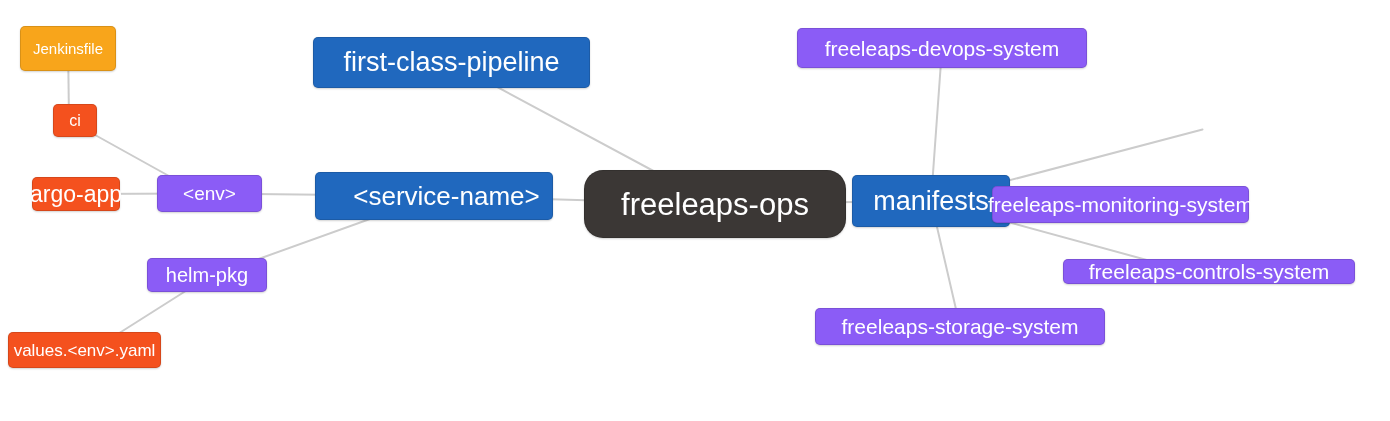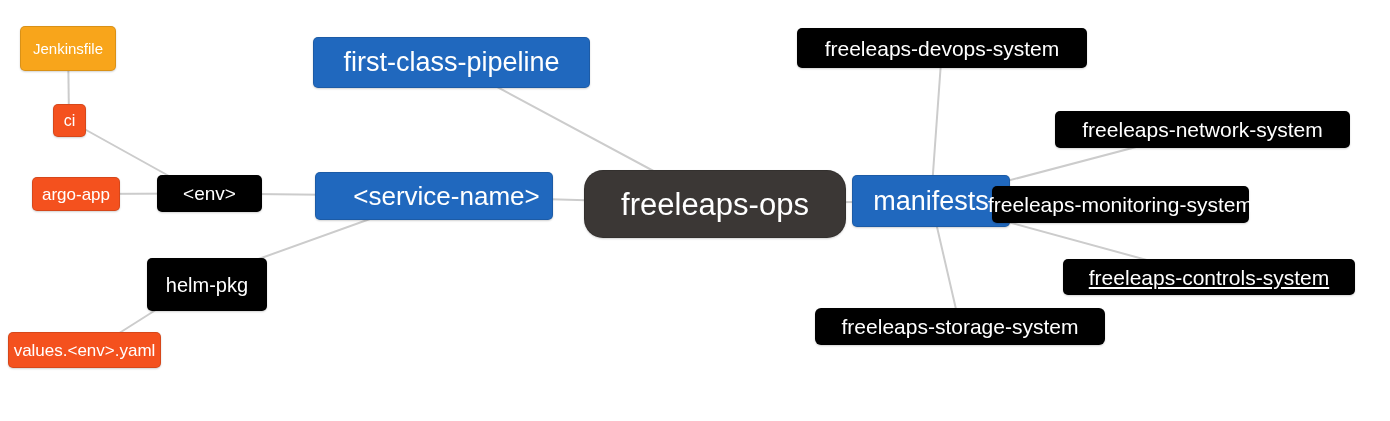--- a/index.html
+++ b/index.html
@@ -39,21 +39,21 @@
     border-radius: 5px;
     border: 1px solid rgba(0,0,0,0.12);
     box-shadow: 0 1px 2px rgba(0,0,0,0.18);
     white-space: nowrap;
     cursor: pointer;
     line-height: 1;
     user-select: none;
   }
   .node span { pointer-events: none; }
   .c-blue   { background: #2068be; }
-  .c-green  { background: #000000; }
+  .c-green  { background: #8b5cf6; }
   .c-red    { background: #f4511e; }
   .c-orange { background: #f8a51b; }
   .c-dark   { background: #3b3735; border-radius: 19px; }
 </style>
 </head>
 <body>
 
 <div class="canvas">
   <svg class="edges-layer" viewBox="0 0 1390 421" xmlns="http://www.w3.org/2000/svg">
       <line x1="68" y1="41.5" x2="69" y2="120.5"></line>
@@ -67,55 +67,52 @@
       <line x1="715" y1="204" x2="931" y2="201"></line>
       <line x1="931" y1="201" x2="942" y2="48"></line>
       <line x1="931" y1="201" x2="1202.5" y2="129.5"></line>
       <line x1="931" y1="201" x2="1214.5" y2="204.5"></line>
       <line x1="931" y1="201" x2="1209" y2="277"></line>
       <line x1="931" y1="201" x2="960" y2="326.5"></line>
     </svg>
 <div class="node c-orange" style="left: 20px; top: 26px; width: 96px; height: 45px; font-size: 15px;">
       <span>Jenkinsfile</span>
     </div>
-    <div class="node c-red" style="left: 53px; top: 104px; width: 33px; height: 33px; font-size: 16px;">
+    <div class="node c-red" style="left: 53px; top: 104px; width: 44px; height: 33px; font-size: 16px;">
       <span>ci</span>
     </div>
-    <div class="node c-red" style="left: 32px; top: 177px; width: 88px; height: 34px; font-size: 17px;">
+    <div class="node c-red" style="left: 32px; top: 177px; width: 88px; height: 34px; font-size: 23px;">
       <span>argo-app</span>
     </div>
     <div class="node c-green" style="left: 157px; top: 175px; width: 105px; height: 37px; font-size: 19px;">
       <span>&lt;env&gt;</span>
     </div>
-    <div class="node c-green" style="left: 147px; top: 258px; width: 120px; height: 53px; font-size: 20px;">
+    <div class="node c-green" style="left: 147px; top: 258px; width: 120px; height: 34px; font-size: 20px;">
       <span>helm-pkg</span>
     </div>
     <div class="node c-red" style="left: 8px; top: 332px; width: 153px; height: 36px; font-size: 17px;">
       <span>values.&lt;env&gt;.yaml</span>
     </div>
     <div class="node c-blue" style="left: 313px; top: 37px; width: 277px; height: 51px; font-size: 27px;">
       <span>first-class-pipeline</span>
     </div>
     <div class="node c-blue" style="left: 315px; top: 172px; width: 238px; height: 48px; font-size: 26px; padding-left: 25px;">
       <span>&lt;service-name&gt;</span>
     </div>
     <div class="node c-dark" style="left: 584px; top: 170px; width: 262px; height: 68px; font-size: 31px;">
       <span>freeleaps-ops</span>
     </div>
     <div class="node c-blue" style="left: 852px; top: 175px; width: 158px; height: 52px; font-size: 27px; text-align: center;">
       <span>manifests</span>
     </div>
     <div class="node c-green" style="left: 797px; top: 28px; width: 290px; height: 40px; font-size: 21px;">
       <span>freeleaps-devops-system</span>
     </div>
-    <div class="node c-green" style="left: 1055px; top: 111px; width: 295px; height: 37px; font-size: 21px;">
-      <span>freeleaps-network-system</span>
-    </div>
     <div class="node c-green" style="left: 992px; top: 186px; width: 257px; height: 37px; font-size: 21px;">
       <span>freeleaps-monitoring-system</span>
     </div>
-    <div class="node c-green" style="left: 1063px; top: 259px; width: 292px; height: 36px; font-size: 21px; text-decoration: underline;">
+    <div class="node c-green" style="left: 1063px; top: 259px; width: 292px; height: 25px; font-size: 21px;">
       <span>freeleaps-controls-system</span>
     </div>
-    <div class="node c-green" style="left: 815px; top: 308px; width: 290px; height: 37px; font-size: 21px; border-radius: 6px;">
+    <div class="node c-green" style="left: 815px; top: 308px; width: 290px; height: 37px; font-size: 21px;">
       <span>freeleaps-storage-system</span>
     </div>
   </div>
 
 </body></html>

